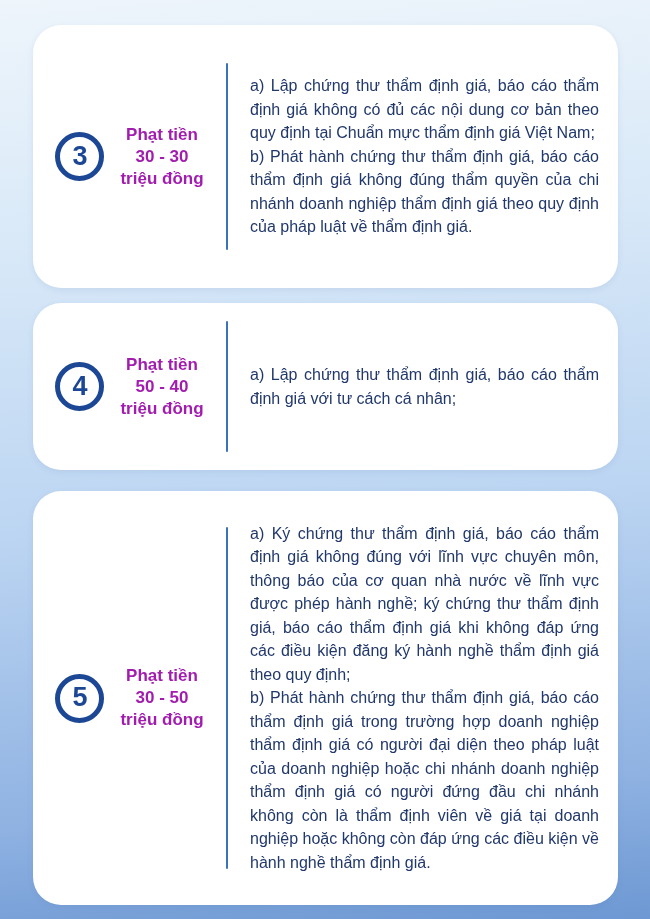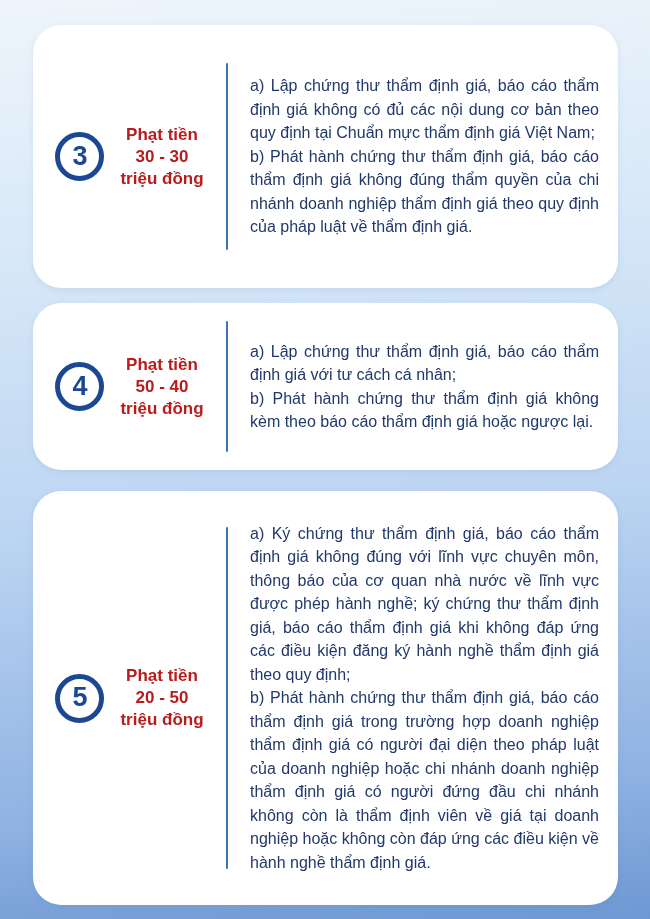--- a/index.html
+++ b/index.html
@@ -53,21 +53,21 @@
     color: #1c4795;
     font-weight: bold;
     font-size: 27px;
     line-height: 1;
     padding-bottom: 1px;
   }
   .fine {
     display: flex;
     flex-direction: column;
     text-align: center;
-    color: #b91c1c;
+    color: #a21caf;
     font-weight: bold;
     font-size: 17px;
     line-height: 22px;
   }
   .divider {
     flex: none;
     width: 2px;
     background: #3c72b7;
     border-radius: 1px;
     align-self: stretch;
@@ -122,32 +122,31 @@
       </div>
       <div class="fine">
         <span>Phạt tiền</span>
         <span>50 - 40</span>
         <span>triệu đồng</span>
       </div>
     </div>
     <div class="divider"></div>
     <div class="card-body">
       <p>a) Lập chứng thư thẩm định giá, báo cáo thẩm định giá với tư cách cá nhân;</p>
-      <p>b) Phát hành chứng thư thẩm định giá không kèm theo báo cáo thẩm định giá hoặc ngược lại.</p>
     </div>
   </section>
 
   <section class="card card-3">
     <div class="card-left">
       <div class="badge">
         <span>5</span>
       </div>
       <div class="fine">
         <span>Phạt tiền</span>
-        <span>20 - 50</span>
+        <span>30 - 50</span>
         <span>triệu đồng</span>
       </div>
     </div>
     <div class="divider"></div>
     <div class="card-body">
       <p>a) Ký chứng thư thẩm định giá, báo cáo thẩm định giá không đúng với lĩnh vực chuyên môn, thông báo của cơ quan nhà nước về lĩnh vực được phép hành nghề; ký chứng thư thẩm định giá, báo cáo thẩm định giá khi không đáp ứng các điều kiện đăng ký hành nghề thẩm định giá theo quy định;</p>
       <p>b) Phát hành chứng thư thẩm định giá, báo cáo thẩm định giá trong trường hợp doanh nghiệp thẩm định giá có người đại diện theo pháp luật của doanh nghiệp hoặc chi nhánh doanh nghiệp thẩm định giá có người đứng đầu chi nhánh không còn là thẩm định viên về giá tại doanh nghiệp hoặc không còn đáp ứng các điều kiện về hành nghề thẩm định giá.</p>
     </div>
   </section>
 

